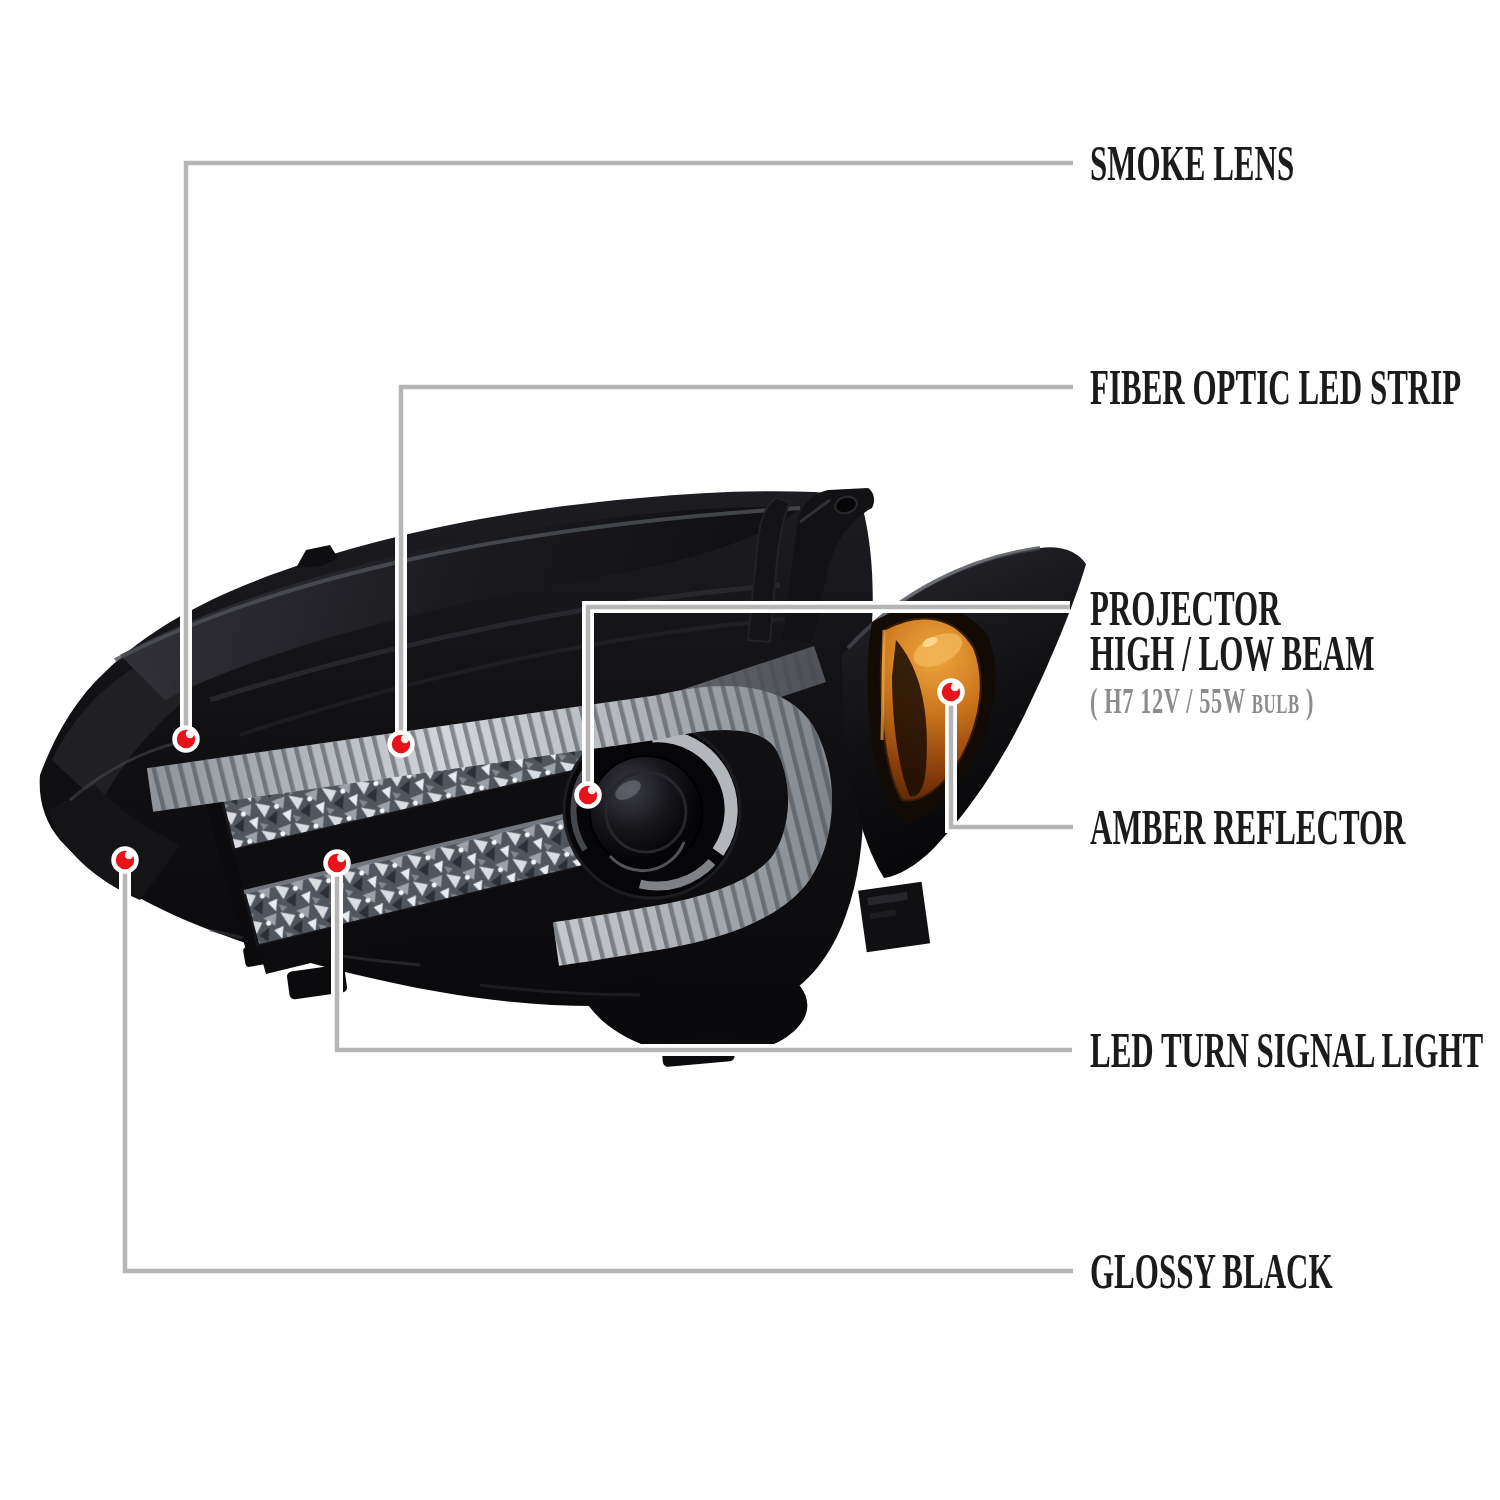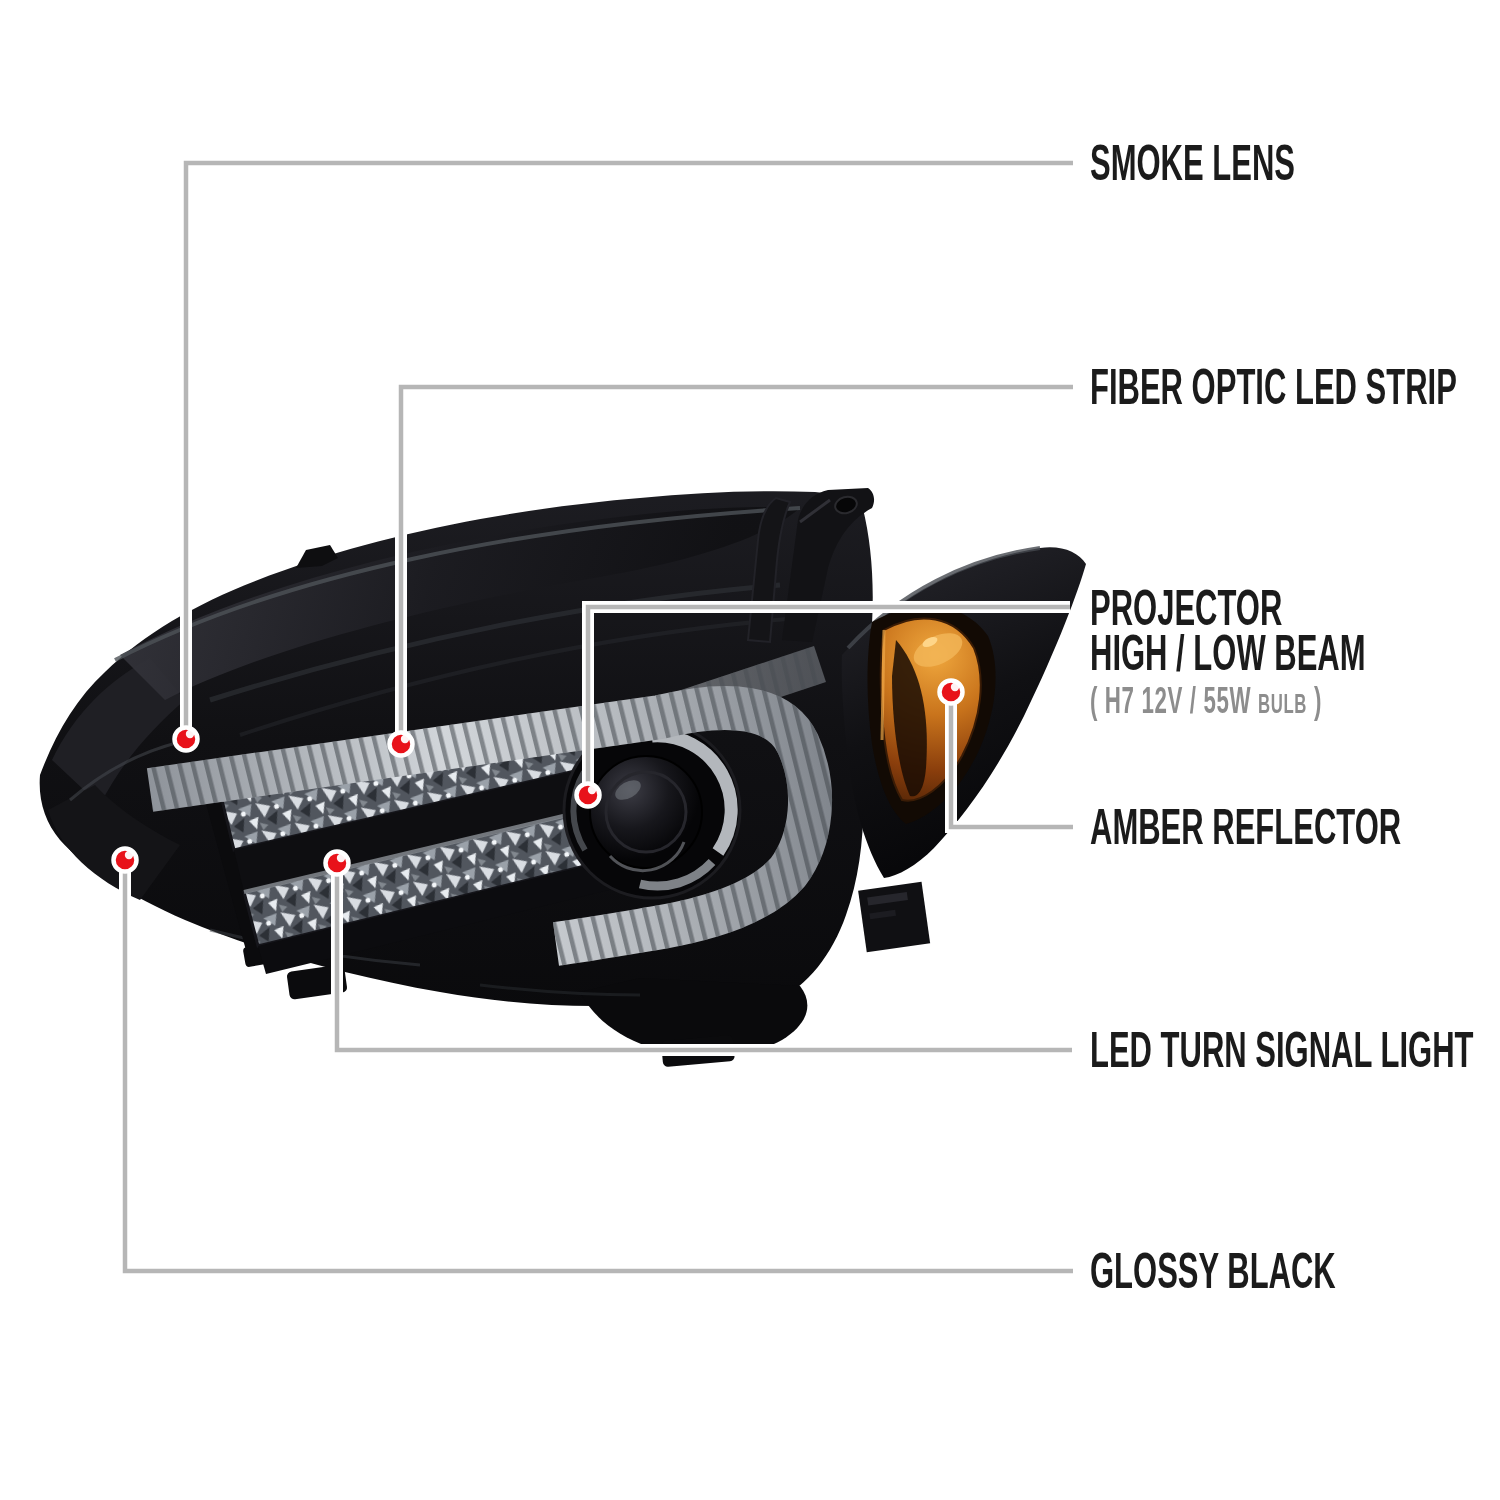--- a/index.html
+++ b/index.html
@@ -1,17 +1,17 @@
 <!DOCTYPE html>
 <html><head>
 <meta charset="utf-8">
 <style>
   html,body{margin:0;padding:0;background:#fff;}
   .stage{position:relative;width:1500px;height:1500px;background:#ffffff;overflow:hidden;
-         font-family:Liberation Sans, sans-serif;}
+         font-family:Liberation Serif, serif;}
   .art{position:absolute;left:0;top:0;}
   .label{position:absolute;left:1090px;color:#1b1b1b;font-weight:700;font-size:50px;
          line-height:52px;white-space:nowrap;transform:scaleX(0.62);transform-origin:0 50%;}
   .label-block{position:absolute;left:1090px;color:#1b1b1b;font-weight:700;font-size:50px;
          line-height:45px;white-space:nowrap;transform:scaleX(0.62);transform-origin:0 0;}
   .spec-line{font-size:36px;color:#8d8d8d;line-height:42px;margin-top:4px;letter-spacing:1px;}
   .spec-small{font-size:27px;}
 </style>
 </head>
 <body>

